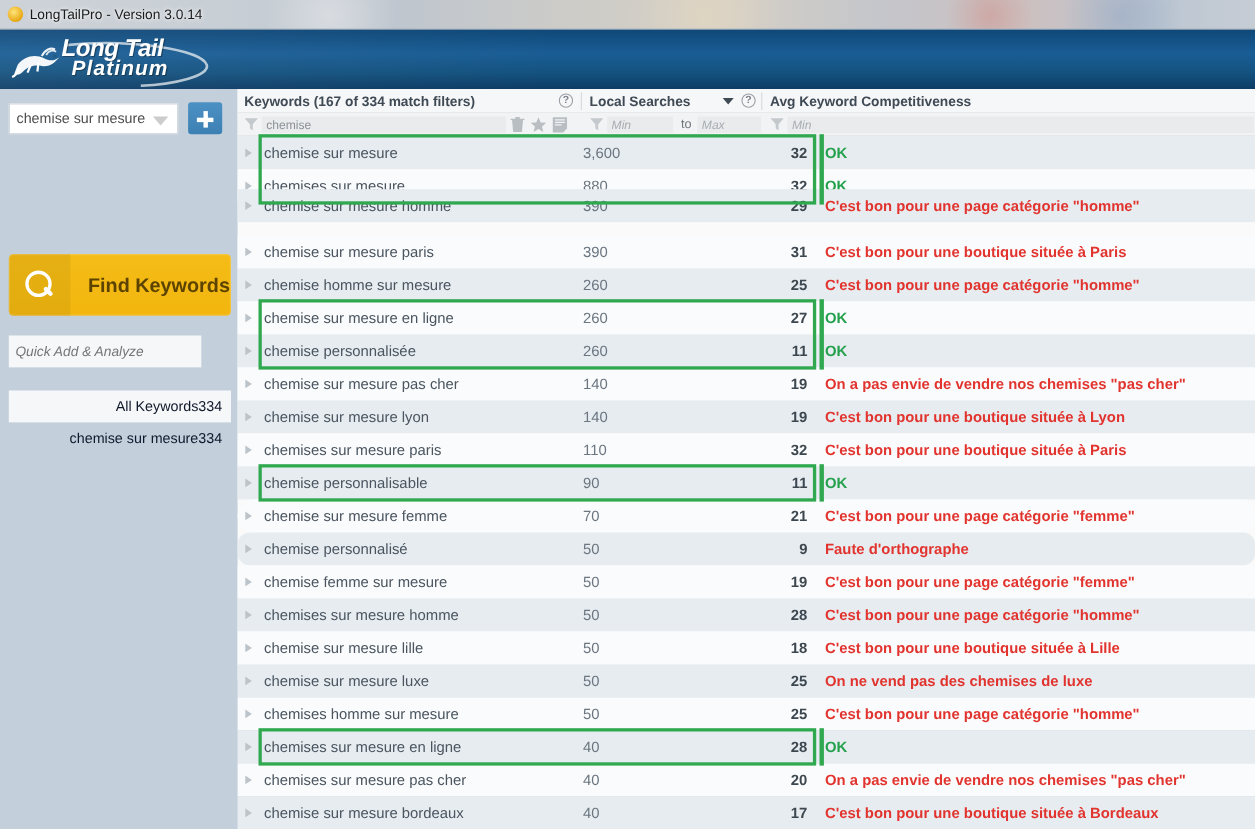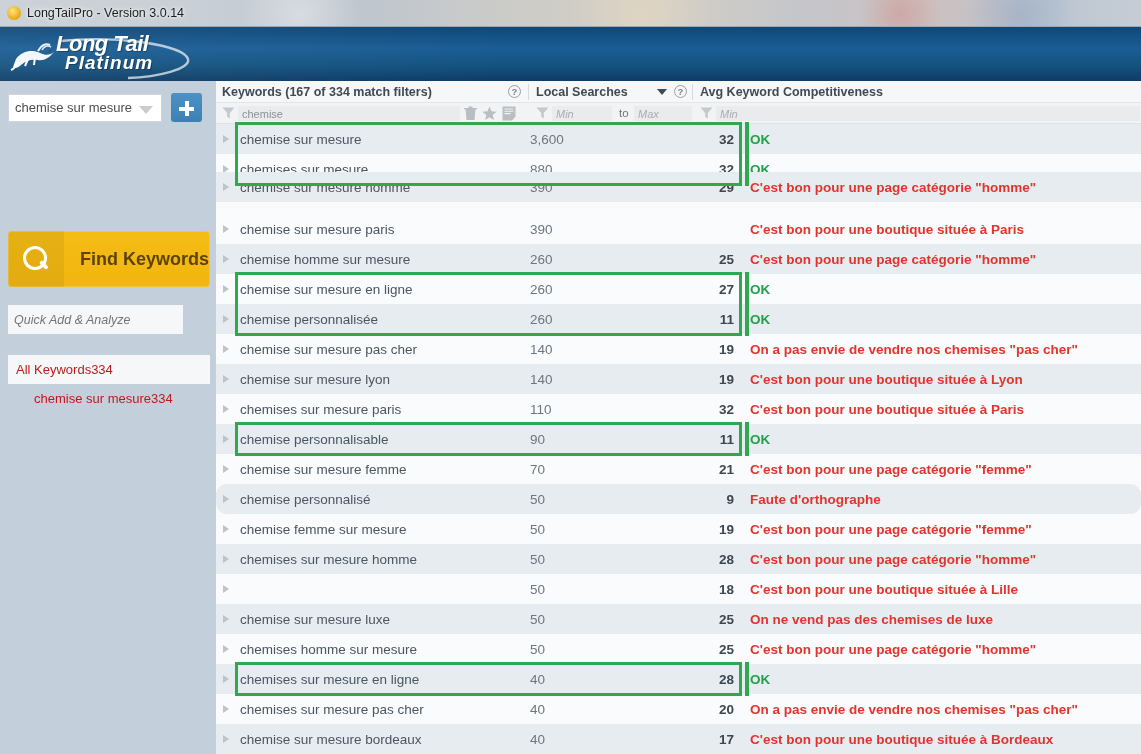--- a/index.html
+++ b/index.html
@@ -126,22 +126,22 @@
     font-size: 12.5px; font-style: italic; color:#a7a7a7; padding: 0 6px;
     font-family: "Liberation Sans", sans-serif;
   }
   .quickadd .addbtn {
     width: 41px; background:#7d99b3; color:#fff; font-size: 12.5px; font-weight:bold;
     display:flex; align-items:center; justify-content:center; cursor:pointer;
   }
 
   .kwgroup { position:absolute; left: 8px; top: 274px; width: 202px; }
   .kwgroup .row {
-    height: 29px; display:flex; align-items:center; justify-content:flex-start;
-    font-size: 13px; color:#b91c1c; padding: 4px 8px;
+    height: 29px; display:flex; align-items:center; justify-content:flex-end;
+    font-size: 13px; color:#0f172a; padding: 4px 8px;
   }
   .kwgroup .row.sel { background:#f6f7f8; }
   .kwgroup .row.child { padding-left: 26px; }
 
   
   .grid { position:absolute; left: 216px; top: 81px; width: 925px; height: 537px; background:#fafafa; }
 
   .hdr {
     position:absolute; left:0; top:0; width: 925px; height: 22px;
     background: #f6f7f8; border-bottom: 1px solid #e3e6e8;
@@ -335,20 +335,21 @@
         <div class="arrow"></div>
         <div class="kw">chemise sur mesure homme</div>
         <div class="ls">390</div>
         <div class="akc">29</div>
         <div class="note bad">C'est bon pour une page catégorie "homme"</div>
       </div>
       <div class="r odd" style="top: 90px;">
         <div class="arrow"></div>
         <div class="kw">chemise sur mesure paris</div>
         <div class="ls">390</div>
+        <div class="akc">31</div>
         <div class="note bad">C'est bon pour une boutique située à Paris</div>
       </div>
       <div class="r even" style="top: 120px;">
         <div class="arrow"></div>
         <div class="kw">chemise homme sur mesure</div>
         <div class="ls">260</div>
         <div class="akc">25</div>
         <div class="note bad">C'est bon pour une page catégorie "homme"</div>
       </div>
       <div class="r odd" style="top: 150px;">
@@ -416,20 +417,21 @@
       </div>
       <div class="r even" style="top: 420px;">
         <div class="arrow"></div>
         <div class="kw">chemises sur mesure homme</div>
         <div class="ls">50</div>
         <div class="akc">28</div>
         <div class="note bad">C'est bon pour une page catégorie "homme"</div>
       </div>
       <div class="r odd" style="top: 450px;">
         <div class="arrow"></div>
+        <div class="kw">chemise sur mesure lille</div>
         <div class="ls">50</div>
         <div class="akc">18</div>
         <div class="note bad">C'est bon pour une boutique située à Lille</div>
       </div>
       <div class="r even" style="top: 480px;">
         <div class="arrow"></div>
         <div class="kw">chemise sur mesure luxe</div>
         <div class="ls">50</div>
         <div class="akc">25</div>
         <div class="note bad">On ne vend pas des chemises de luxe</div>

